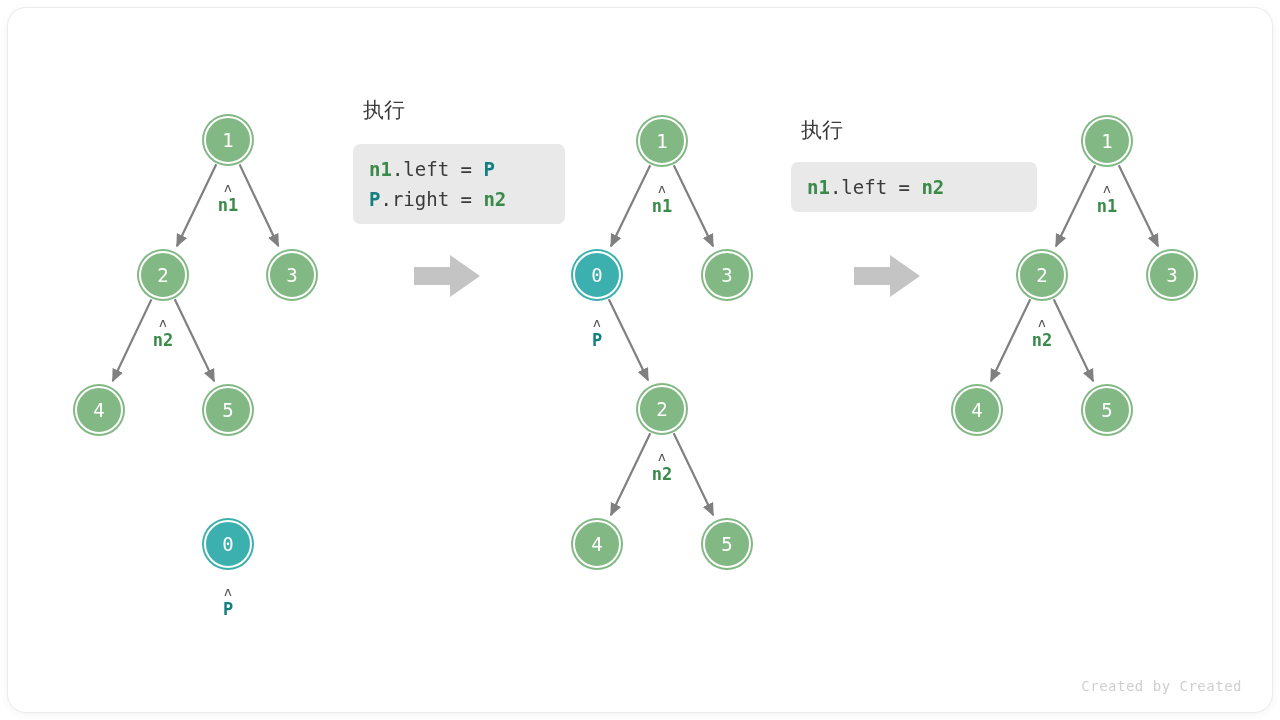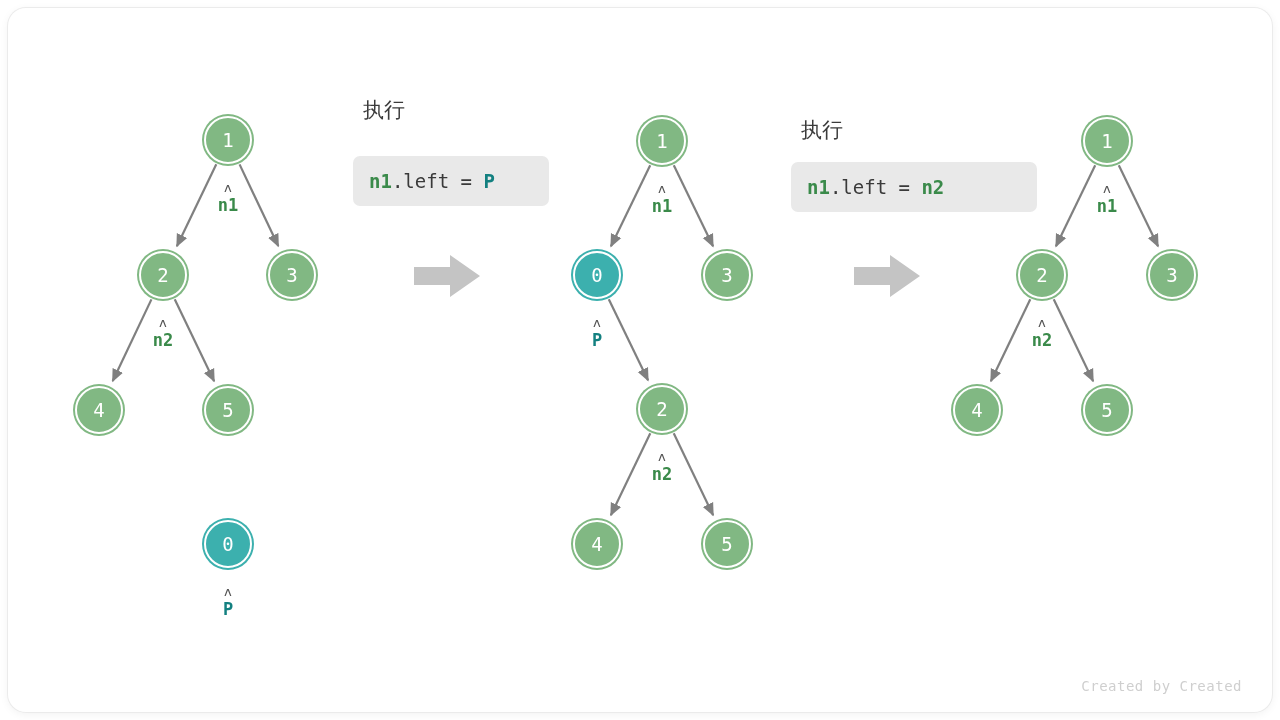--- a/index.html
+++ b/index.html
@@ -194,22 +194,23 @@
         <span class="caret">ʌ</span>
         <span class="ptext">n1</span>
       </div>
       <div class="plabel green" style="left: 1042px; top: 316px;">
         <span class="caret">ʌ</span>
         <span class="ptext">n2</span>
       </div>
     </div>
   <div id="steps-layer">
       <div class="caption" style="left: 363px; top: 100px;">执行</div>
-      <div class="codebox" style="left: 353px; top: 156px; width: 196px;">
+      <div class="codebox" style="left: 353px; top: 144px; width: 212px;">
         <span class="ln"><span class="tk-n">n1</span><span class="tk-plain">.left = </span><span class="tk-p">P</span></span>
+        <span class="ln"><span class="tk-p">P</span><span class="tk-plain">.right = </span><span class="tk-n">n2</span></span>
       </div>
       <div class="caption" style="left: 801px; top: 120px;">执行</div>
       <div class="codebox" style="left: 791px; top: 162px; width: 246px;">
         <span class="ln"><span class="tk-n">n1</span><span class="tk-plain">.left = </span><span class="tk-n">n2</span></span>
       </div>
       <div class="steparrow" style="left: 447px; top: 276px;"><svg viewBox="0 0 66 44" width="66" height="44">
           <path d="M0,13 L36,13 L36,1 L66,22 L36,43 L36,31 L0,31 Z" fill="#c4c4c4"></path>
         </svg></div>
       <div class="steparrow" style="left: 887px; top: 276px;"><svg viewBox="0 0 66 44" width="66" height="44">
           <path d="M0,13 L36,13 L36,1 L66,22 L36,43 L36,31 L0,31 Z" fill="#c4c4c4"></path>

